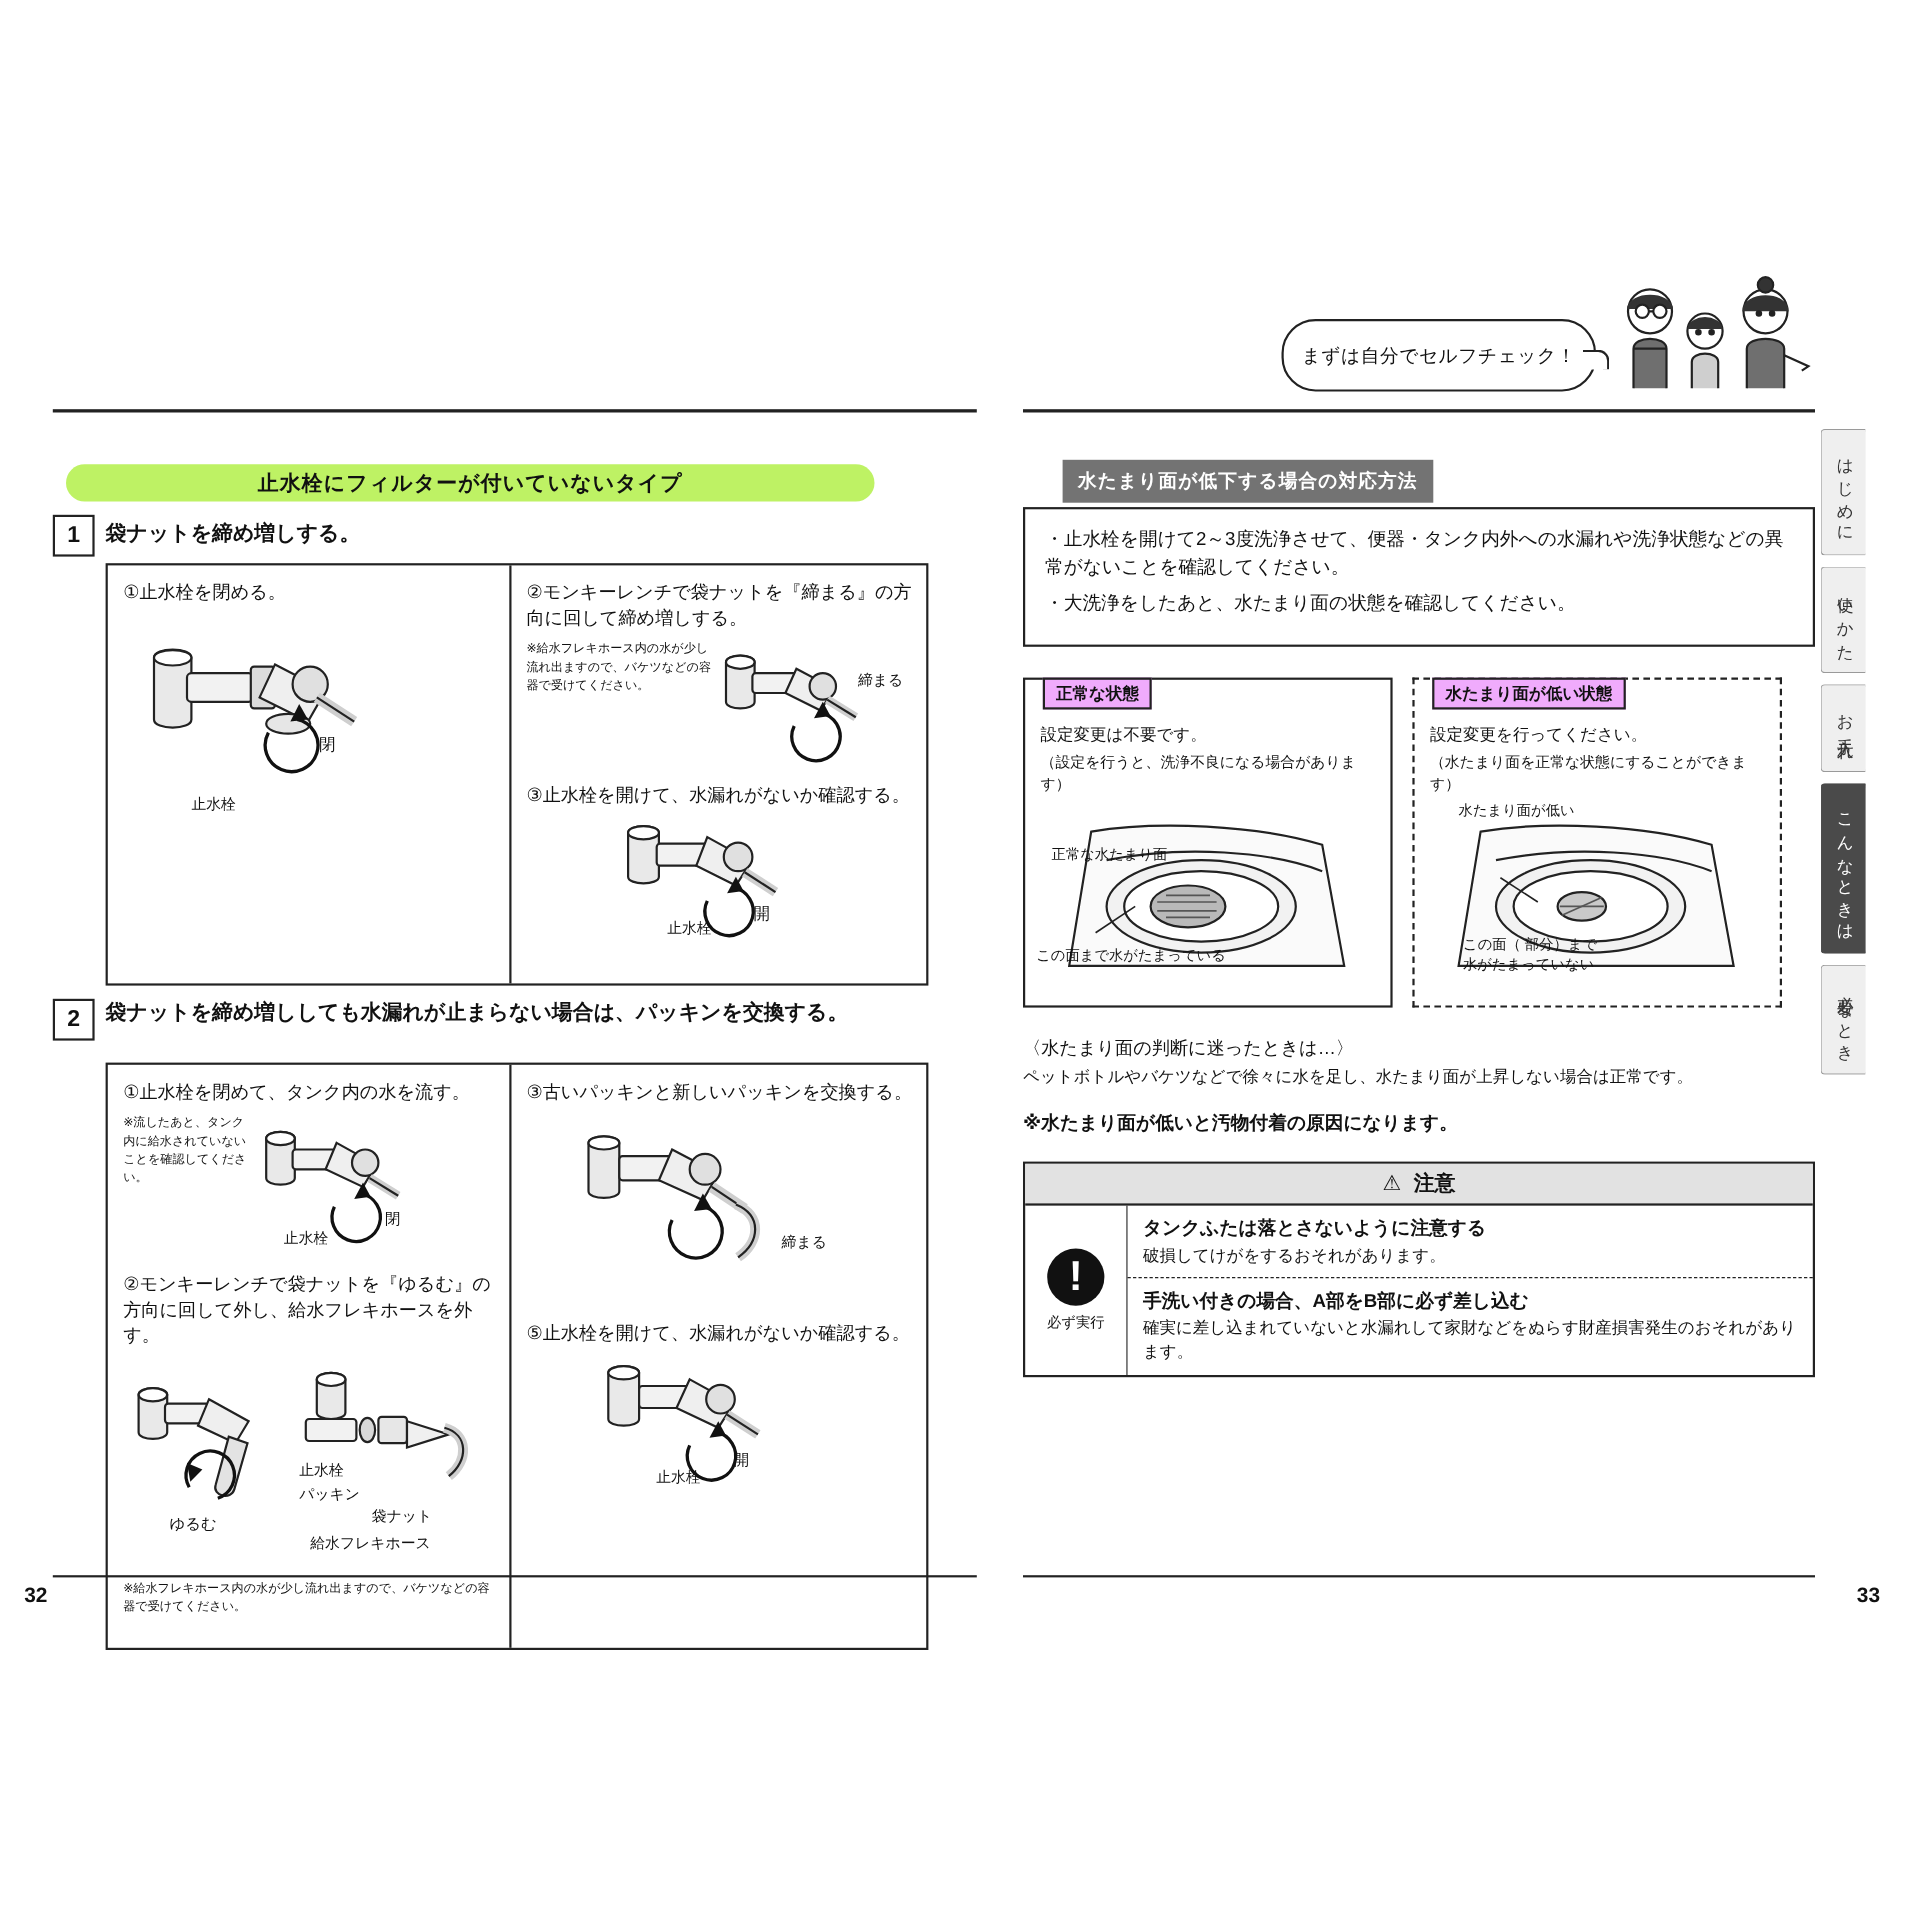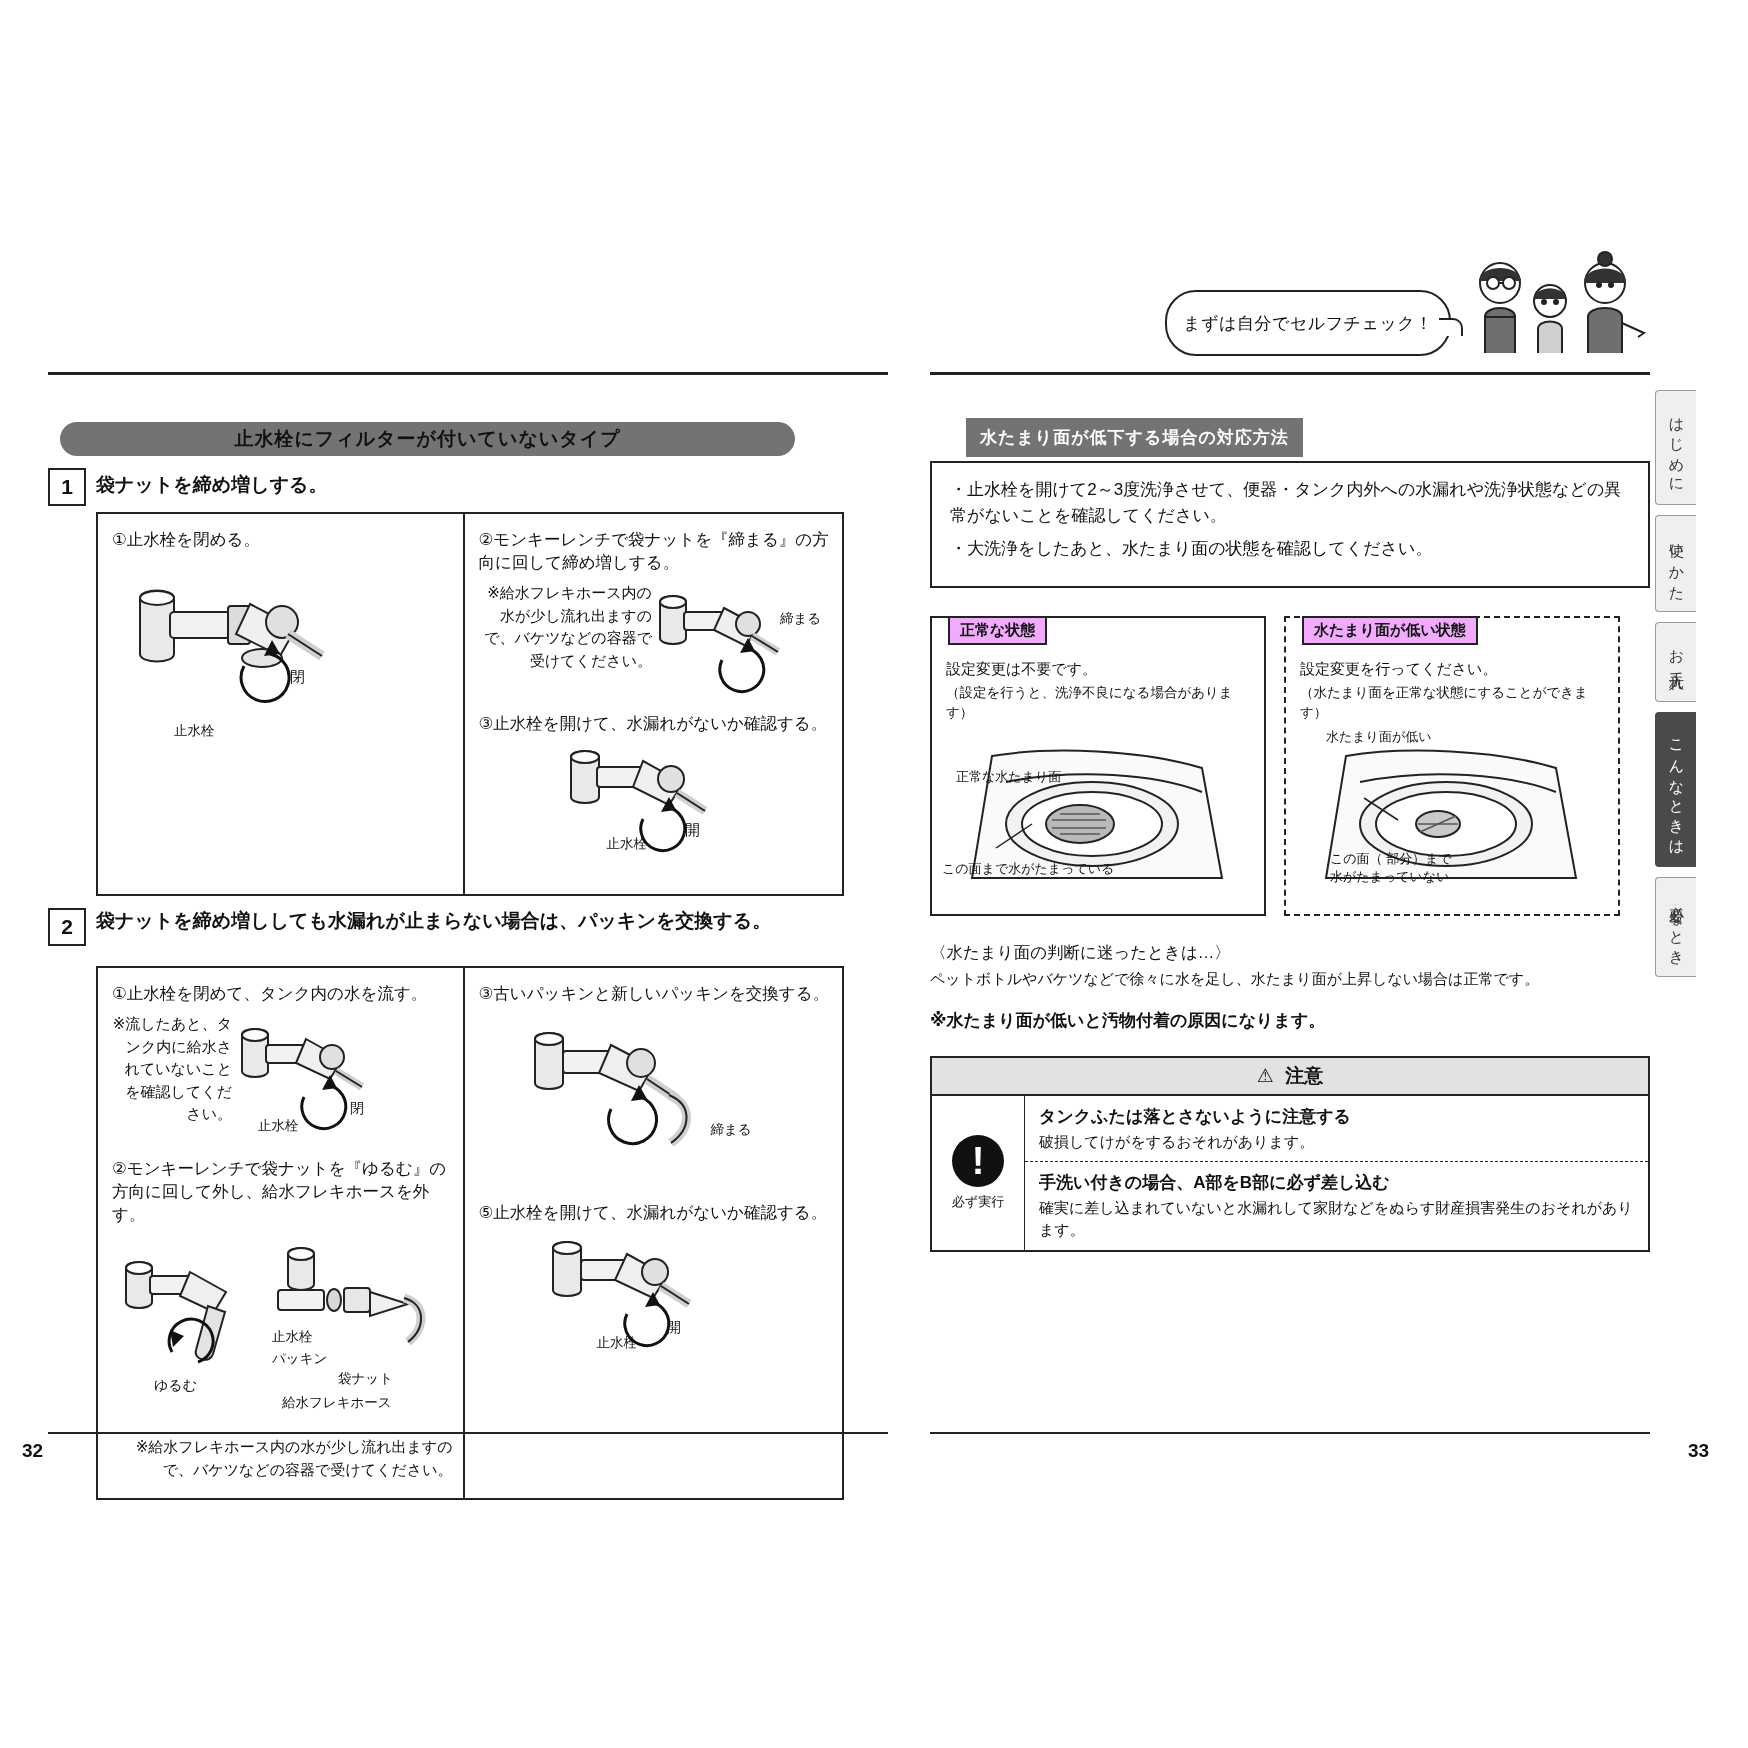--- a/index.html
+++ b/index.html
@@ -42,32 +42,32 @@
     writing-mode:vertical-rl;text-orientation:upright;
     font-size:15px;letter-spacing:3px;
     display:flex;align-items:center;justify-content:center;
     padding:16px 0;border-radius:4px 0 0 4px;
   }
   .tab.active{background:#4a4a4a;color:#fff;border-color:#4a4a4a;}
 
   
   .left-col{position:absolute;left:48px;top:398px;width:840px;}
   .grey-title{
-    width:735px;height:34px;background:#737373;border-radius:17px;
+    width:735px;height:34px;background:#bef264;border-radius:17px;
     display:flex;align-items:center;justify-content:center;
     font-size:19px;font-weight:bold;letter-spacing:1px;color:#111;
     margin:24px 0 12px 12px;
   }
   .step-block{position:relative;border:2px solid #222;margin-left:58px;}
 
   .cols{display:flex;}
   .col-l{width:49%;padding:14px 10px 10px 14px;box-sizing:border-box;}
   .col-r{width:51%;padding:14px 10px 10px 14px;box-sizing:border-box;border-left:2px solid #222;}
   .txt{font-size:16.5px;line-height:1.45;}
-  .note{font-size:15px;line-height:1.5;text-align:right;}
+  .note{font-size:11px;line-height:1.5;}
 
   .fig{position:relative;}
   .cap{position:absolute;font-size:13.5px;white-space:nowrap;}
 
   
   .right-col{position:absolute;left:930px;top:398px;width:720px;}
   .black-title{
     background:#737373;color:#fff;font-size:17px;font-weight:bold;
     padding:8px 14px;display:inline-block;letter-spacing:1px;margin-left:36px;
   }

